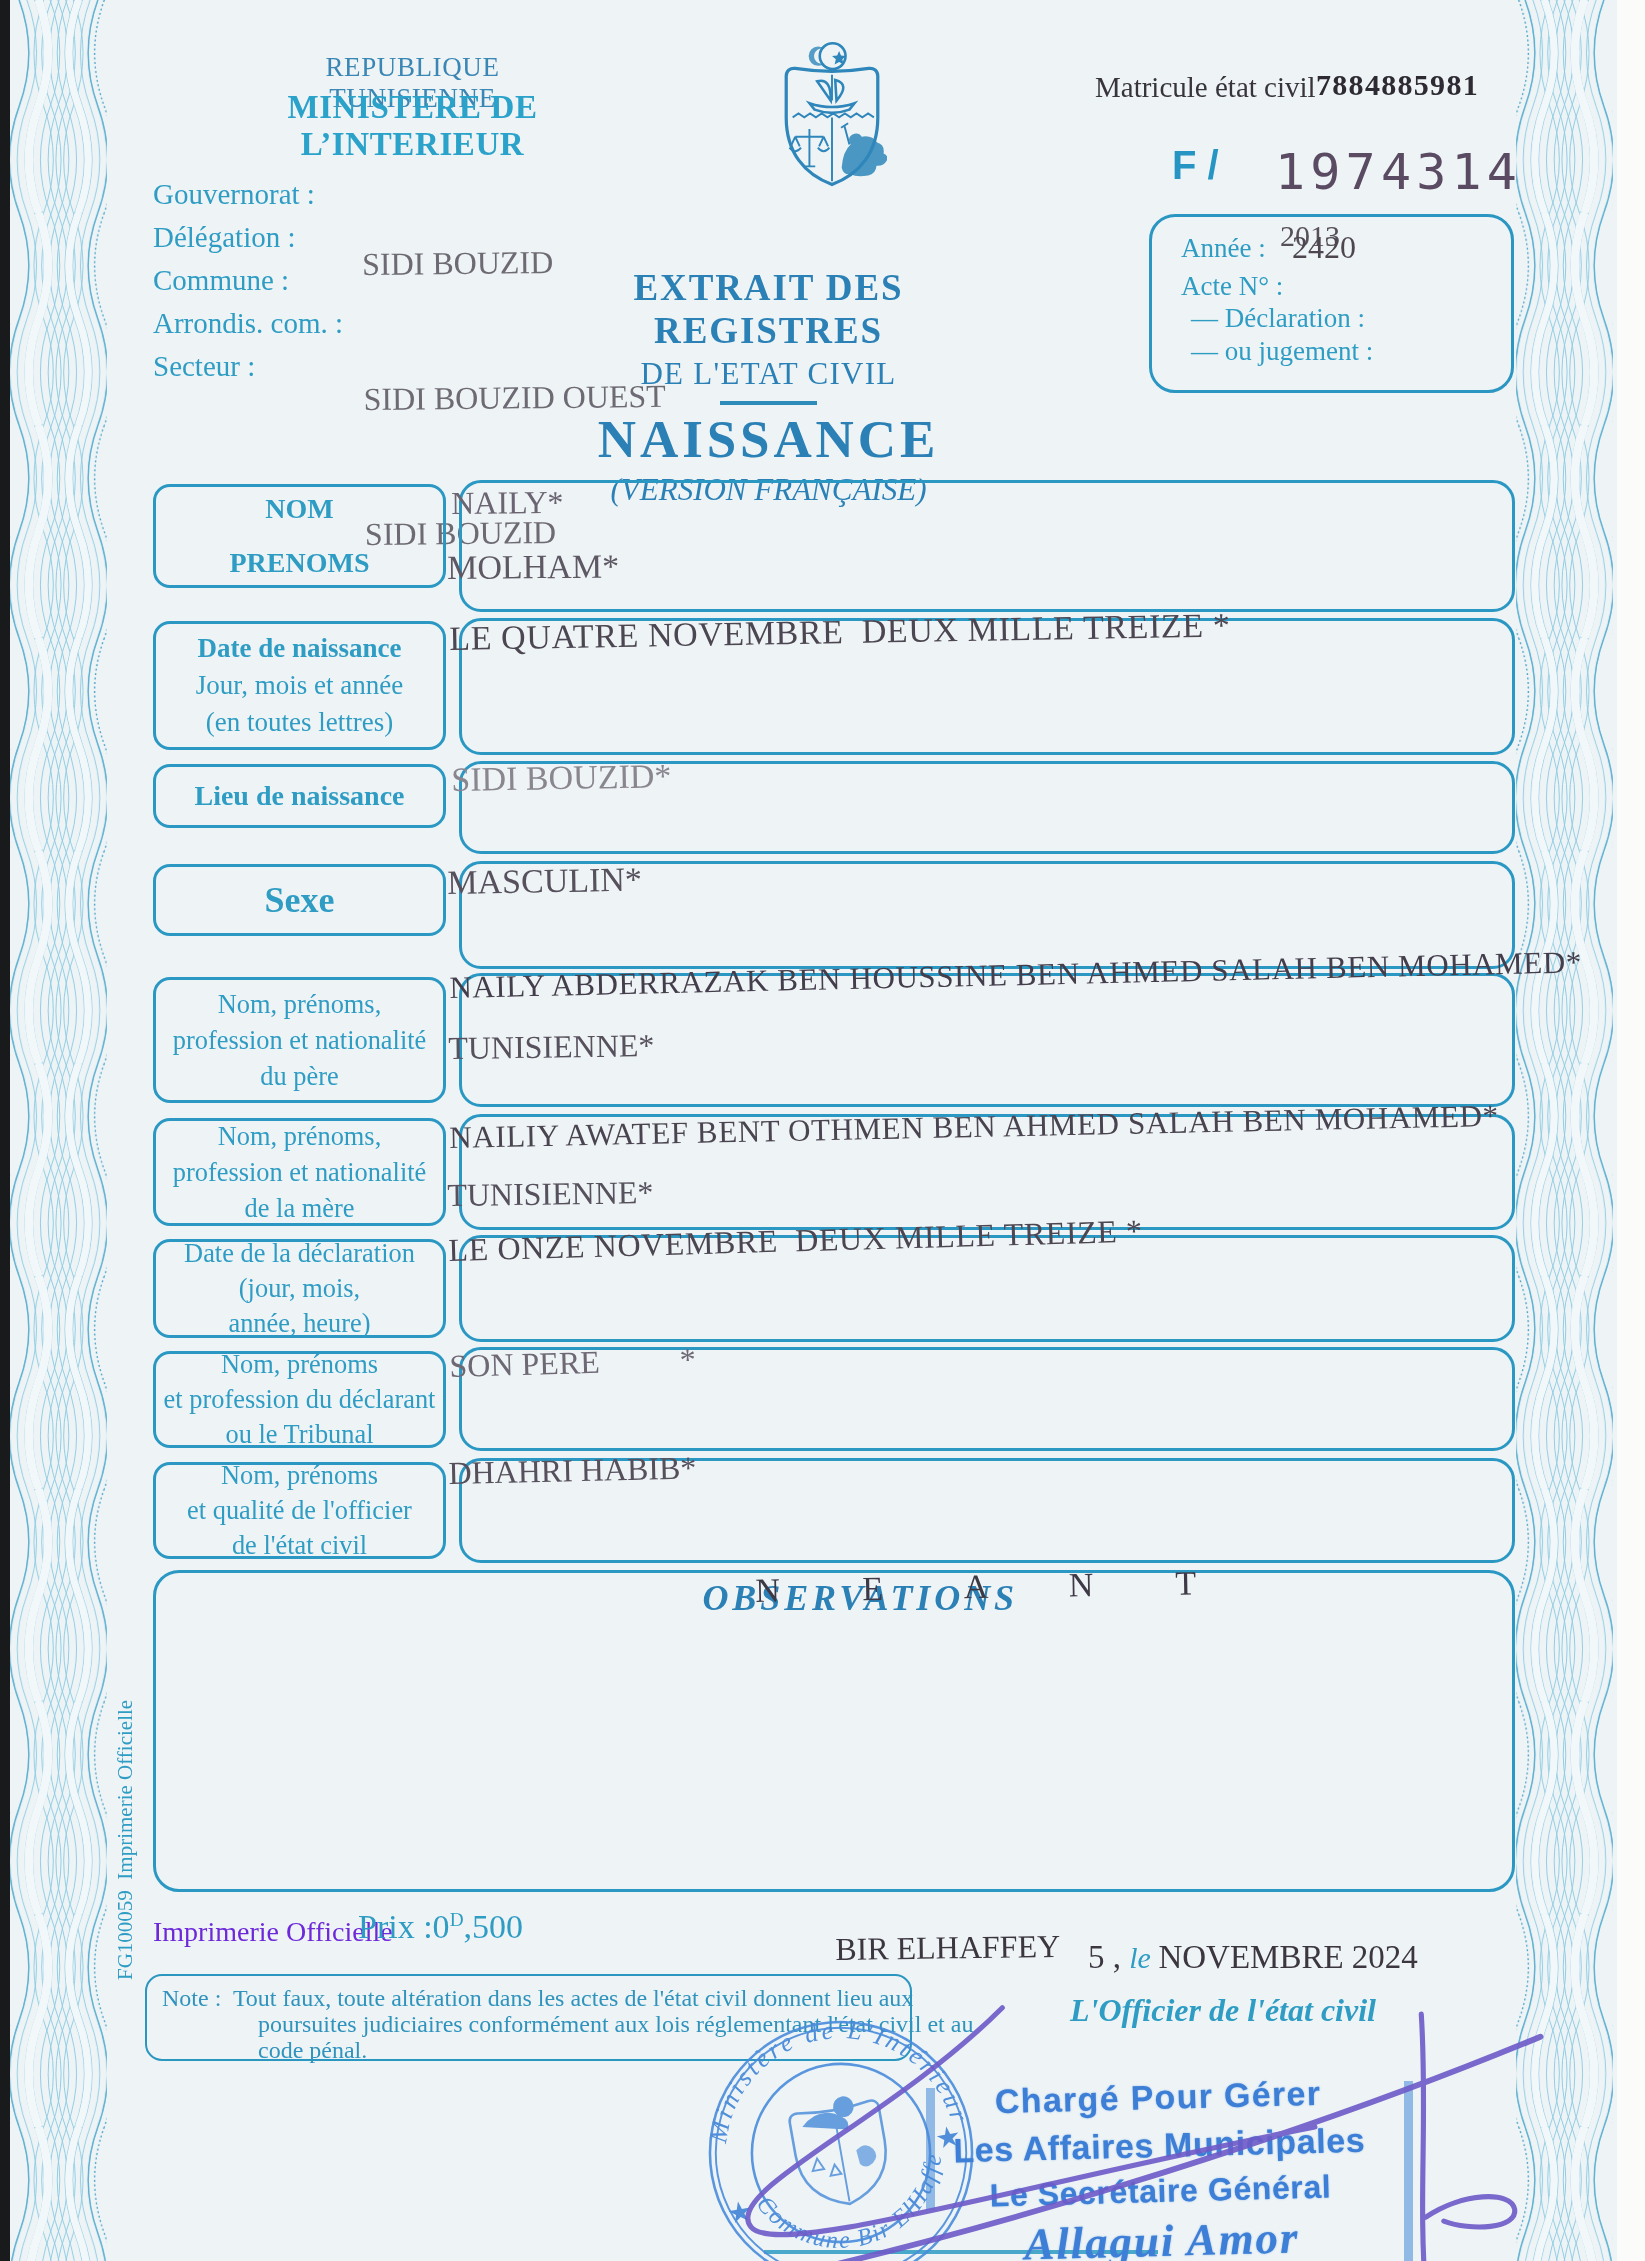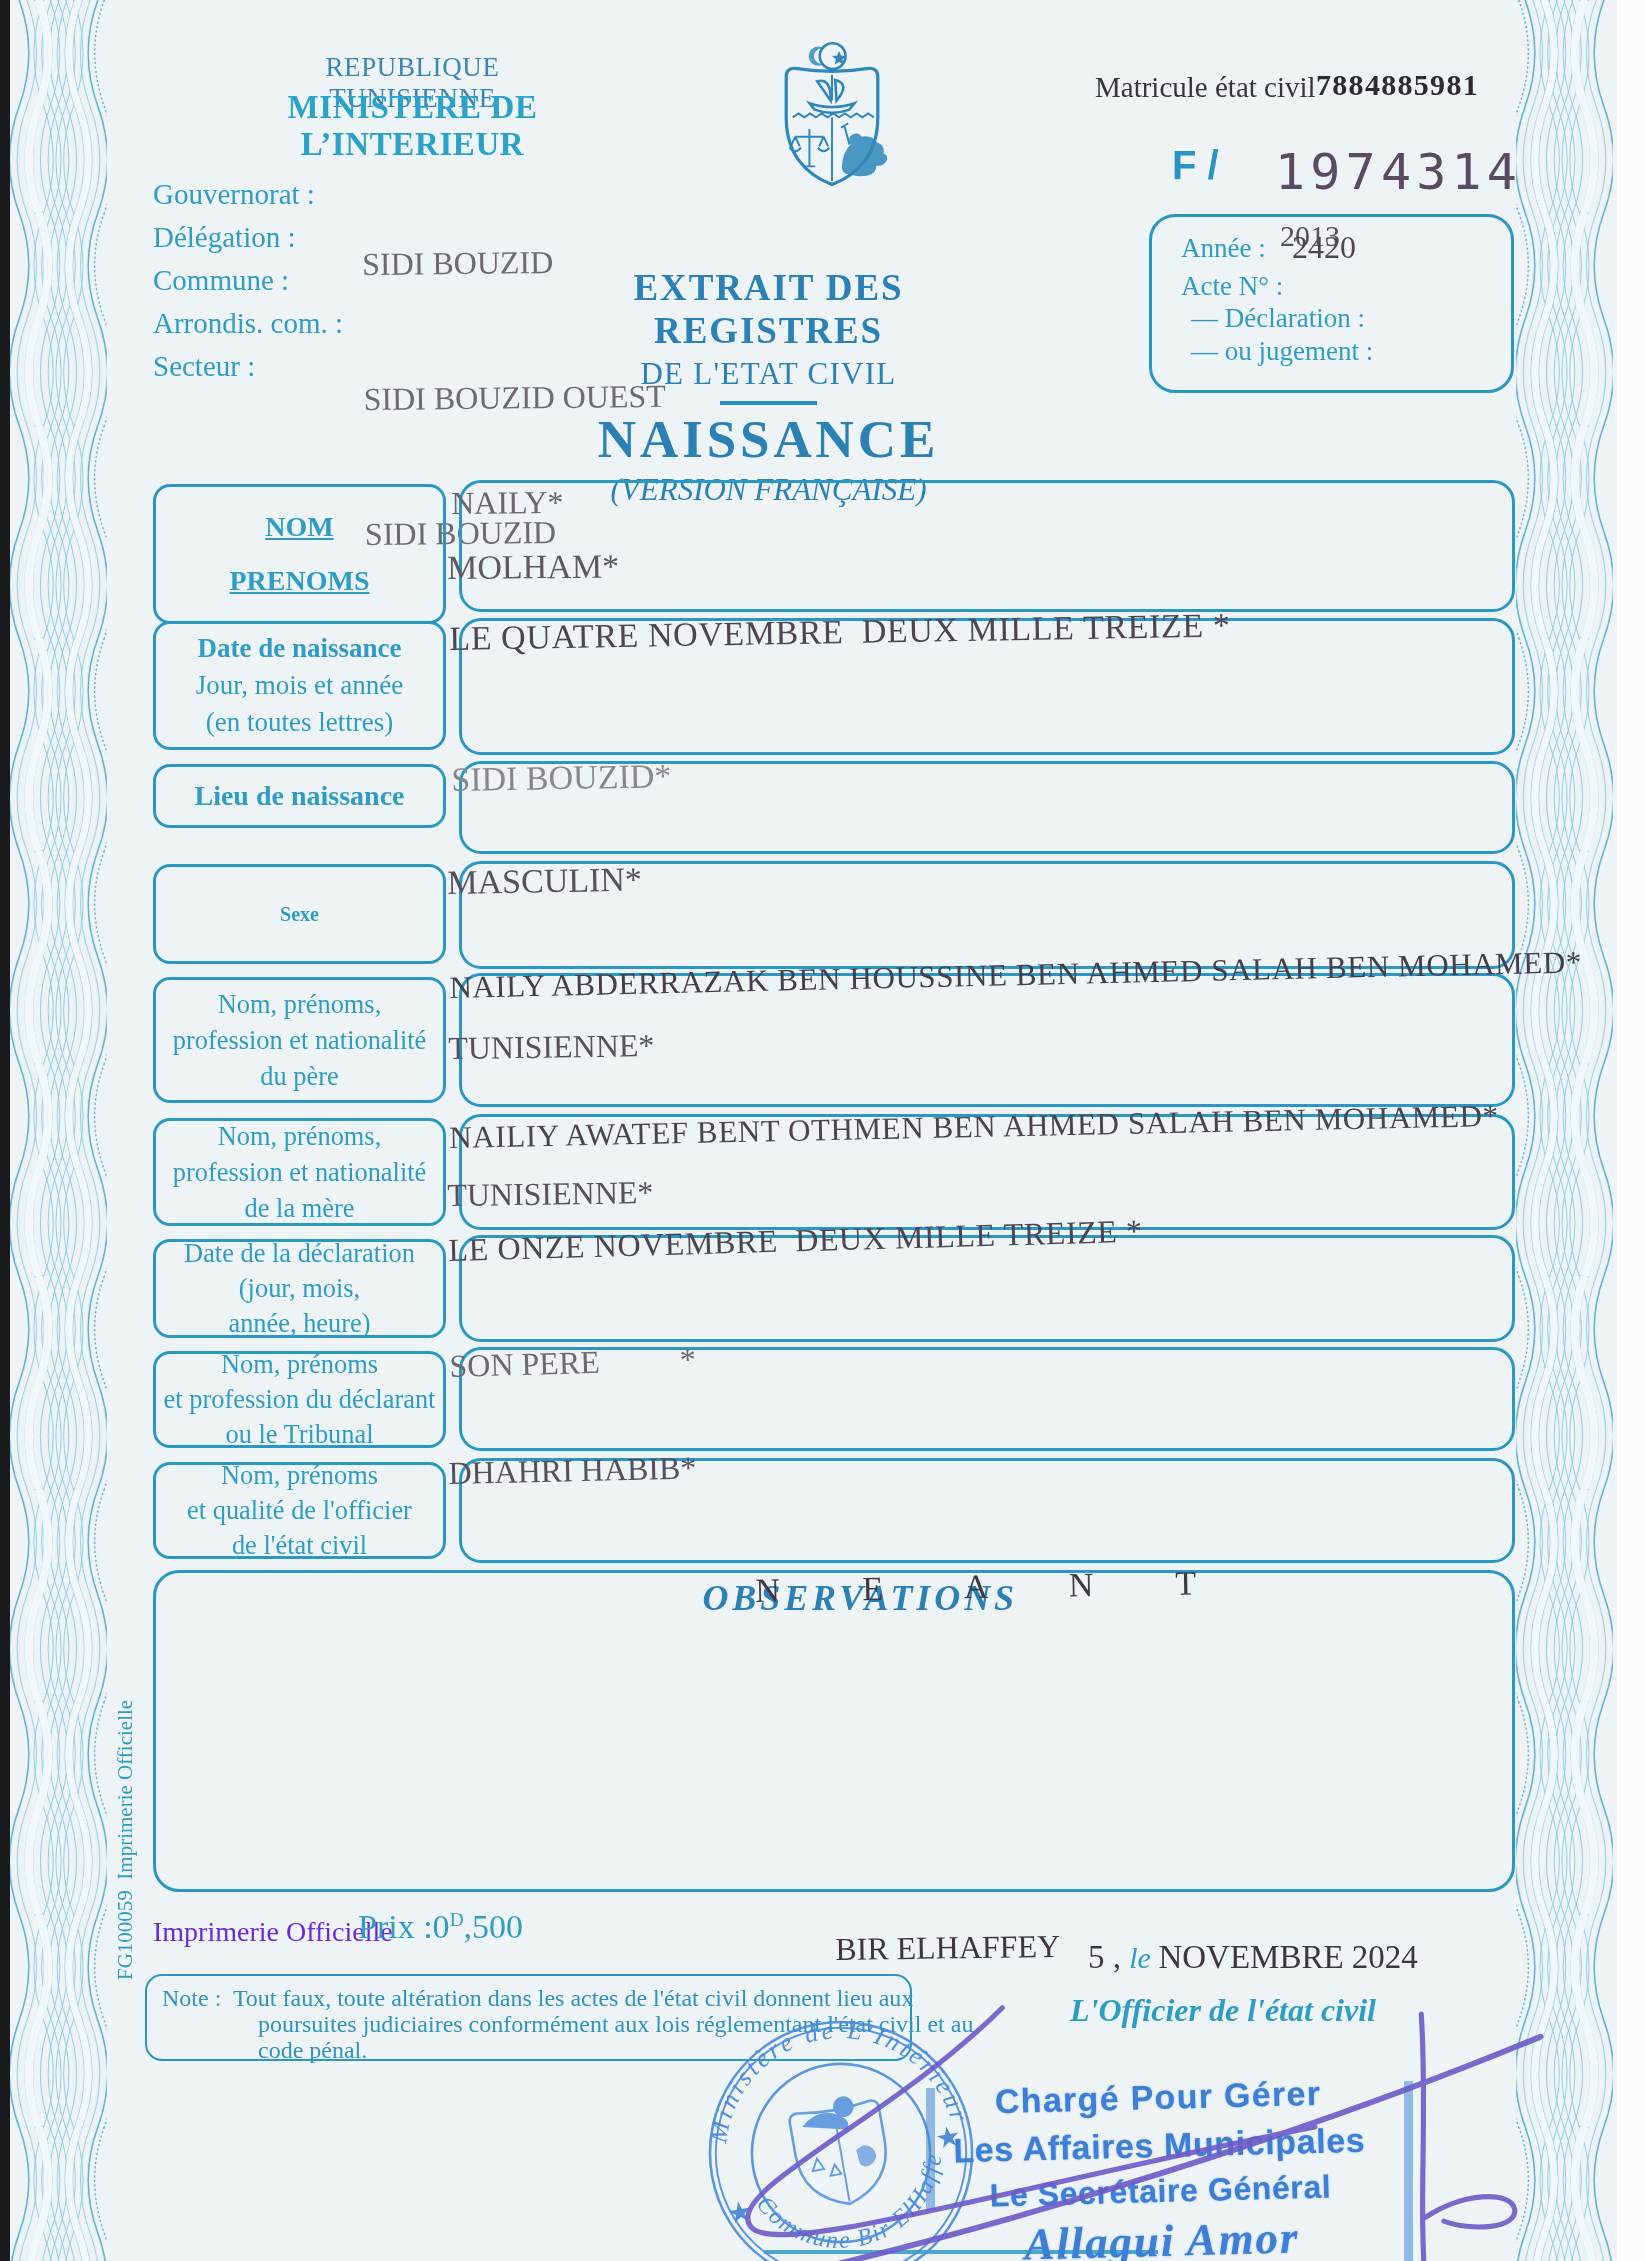--- a/index.html
+++ b/index.html
@@ -161,33 +161,33 @@
   <div class="abs f-label">F /</div>
   <div class="abs f-number">1974314</div>
   <div class="abs year2013 stamped">2013</div>
   <div class="abs acte-box"></div>
   <div class="acte-line" style="left:1181px;top:233px;">Année :</div>
   <div class="abs annee-value stamped">2420</div>
   <div class="acte-line" style="left:1181px;top:271px;">Acte N° :</div>
   <div class="acte-line" style="left:1191px;top:303px;">— Déclaration :</div>
   <div class="acte-line" style="left:1191px;top:336px;">— ou jugement :</div>
 
-  <div class="abs lblbox" style="top:484px;height:140px;font-size:28px;line-height:54px;text-decoration:underline;">
+  <div class="abs lblbox" style="top:484px;height:104px;font-size:28px;line-height:54px;">
     <div class="b">NOM</div>
     <div class="b">PRENOMS</div>
   </div>
   <div class="abs lblbox" style="top:621px;height:129px;font-size:27px;line-height:37px;">
     <div class="b">Date de naissance</div>
     <div>Jour, mois et année</div>
     <div>(en toutes lettres)</div>
   </div>
   <div class="abs lblbox" style="top:764px;height:64px;font-size:28px;">
     <div class="b">Lieu de naissance</div>
   </div>
-  <div class="abs lblbox" style="top:864px;height:100px;font-size:20px;">
+  <div class="abs lblbox" style="top:864px;height:72px;font-size:36px;">
     <div class="b">Sexe</div>
   </div>
   <div class="abs lblbox" style="top:977px;height:126px;font-size:26.4px;line-height:36px;">
     <div>Nom, prénoms,</div>
     <div>profession et nationalité</div>
     <div>du père</div>
   </div>
   <div class="abs lblbox" style="top:1118px;height:108px;font-size:26.4px;line-height:36px;">
     <div>Nom, prénoms,</div>
     <div>profession et nationalité</div>

